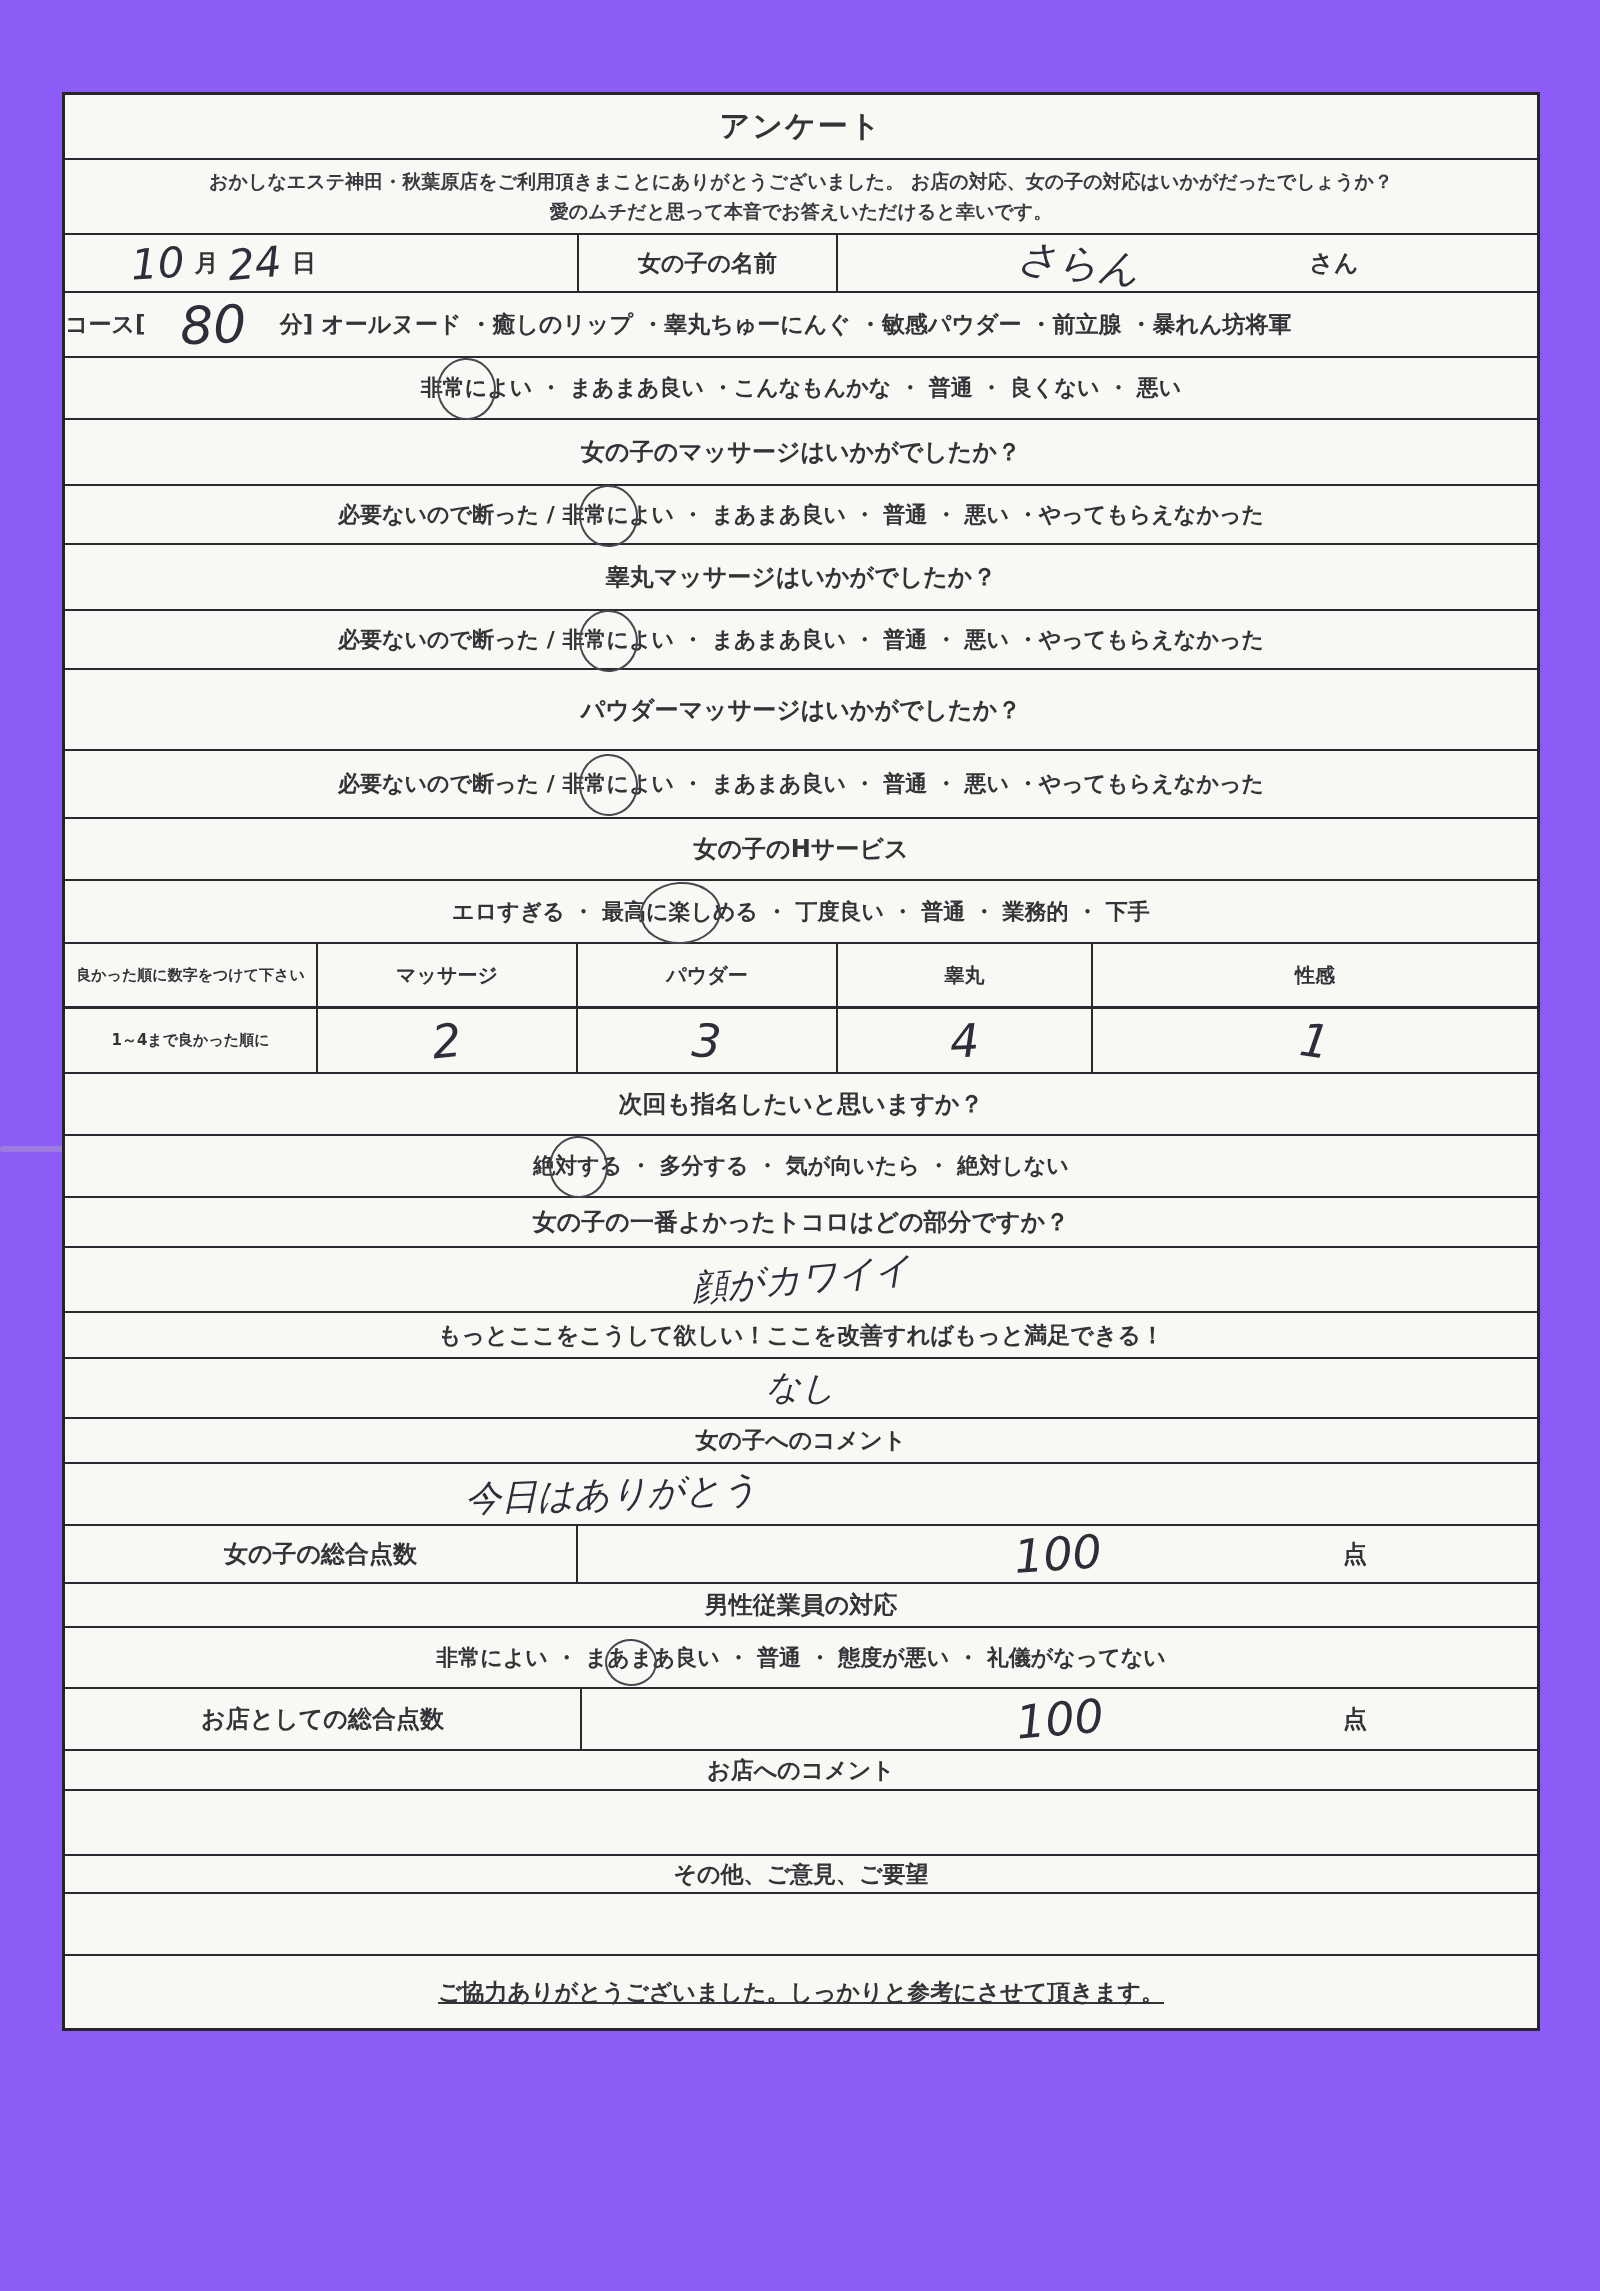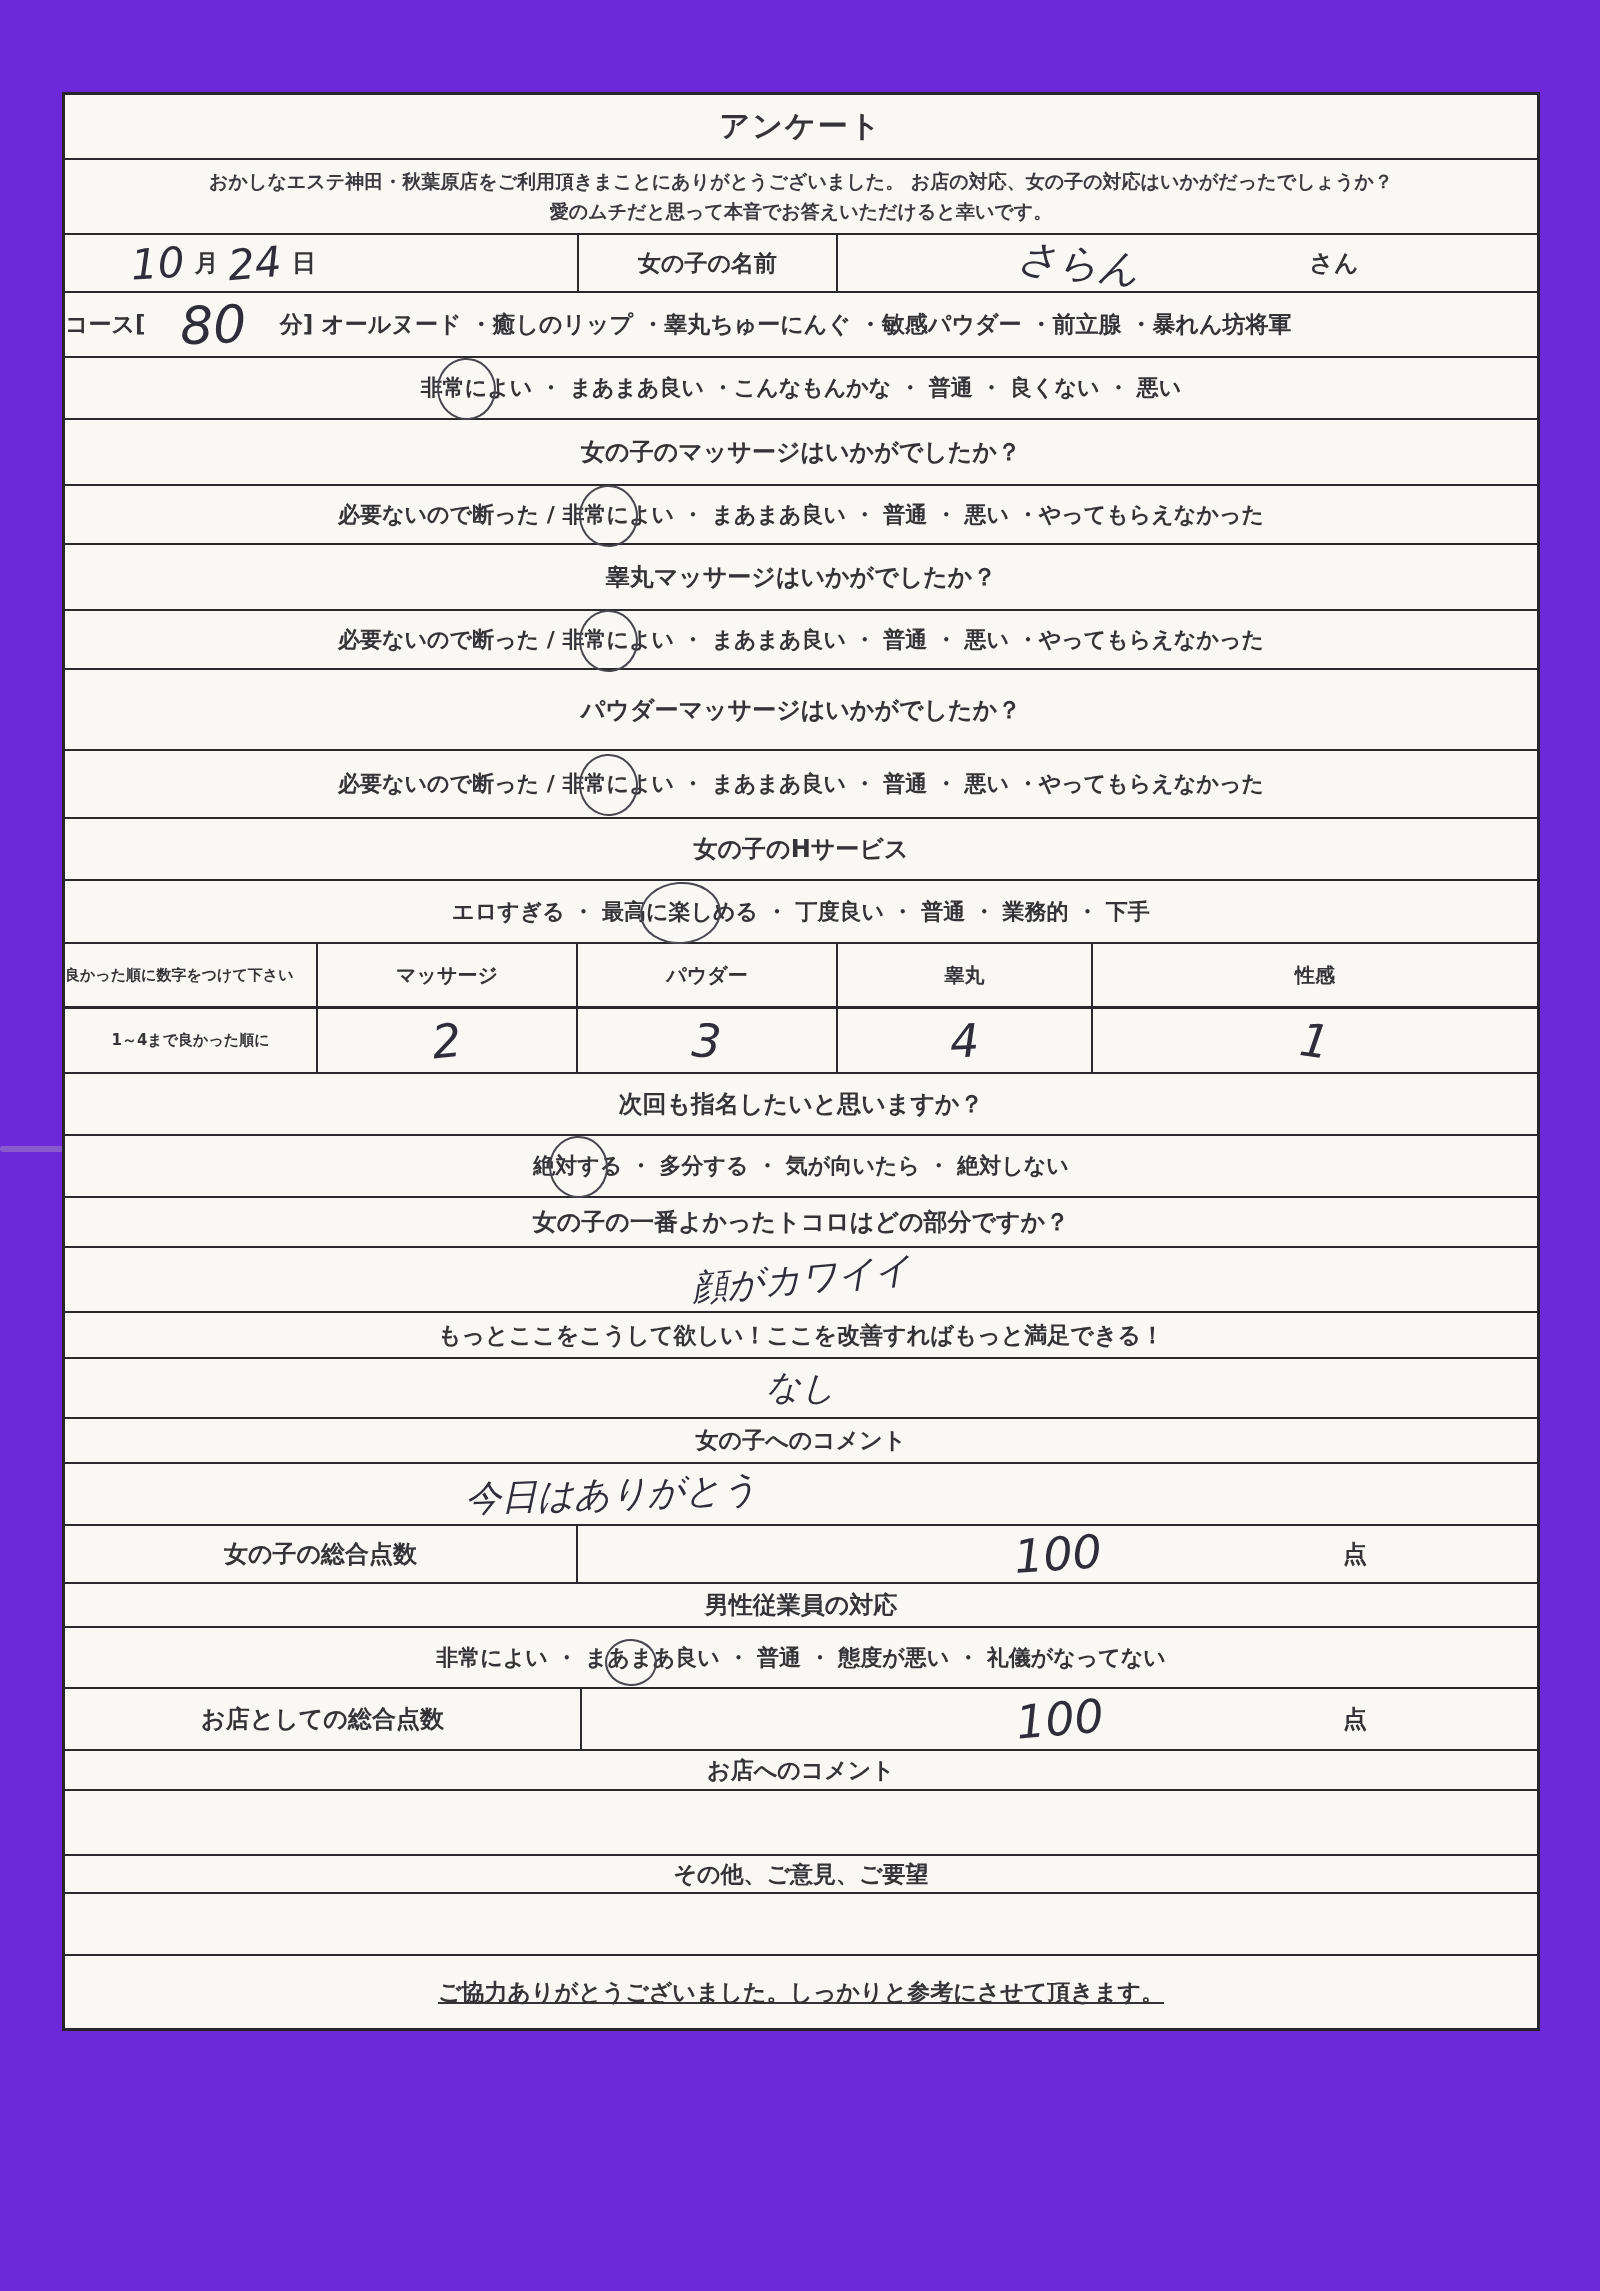--- a/index.html
+++ b/index.html
@@ -1,19 +1,19 @@
 <!DOCTYPE html>
 <html><head>
 <meta charset="utf-8">
 <style>
   * { margin:0; padding:0; box-sizing:border-box; }
   body { background:#ffffff; font-family:"DejaVu Sans", sans-serif; }
   .page {
     position:relative; width:1600px; height:2291px;
-    background:#6d28d9;
+    background:#8b5cf6;
     overflow:hidden;
     color:#2b2b2e;
   }
   .form {
     position:absolute; left:62px; top:92px; width:1478px;
     border:3px solid #26262a;
     background:#faf8f5;
   }
   .row {
     position:relative;
@@ -113,21 +113,21 @@
       <span>パウダーマッサージはいかがでしたか？</span>
     </div>
     <div class="row options-row" style="height:68px;"><span>必要ないので断った / 非</span><span class="circled">常に</span><span>よい ・ まあまあ良い ・ 普通 ・ 悪い ・やってもらえなかった</span></div>
 
     <div class="row header-row" style="height:62px;">
       <span>女の子のHサービス</span>
     </div>
     <div class="row options-row" style="height:63px;"><span>エロすぎる ・ 最高</span><span class="circled">に楽し</span><span>める ・ 丁度良い ・ 普通 ・ 業務的 ・ 下手</span></div>
 
     <div class="row rank-grid" style="height:65px; border-bottom-width:3px;">
-      <div class="cell small-label" style="width:253px; justify-content:flex-start; padding:0 0;">
+      <div class="cell small-label" style="width:253px; justify-content:center; padding:0 8px;">
         <span>良かった順に数字をつけて下さい</span>
       </div>
       <div class="cell col-head" style="width:260px;">
         <span>マッサージ</span>
       </div>
       <div class="cell col-head" style="width:260px;">
         <span>パウダー</span>
       </div>
       <div class="cell col-head" style="width:255px;">
         <span>睾丸</span>

